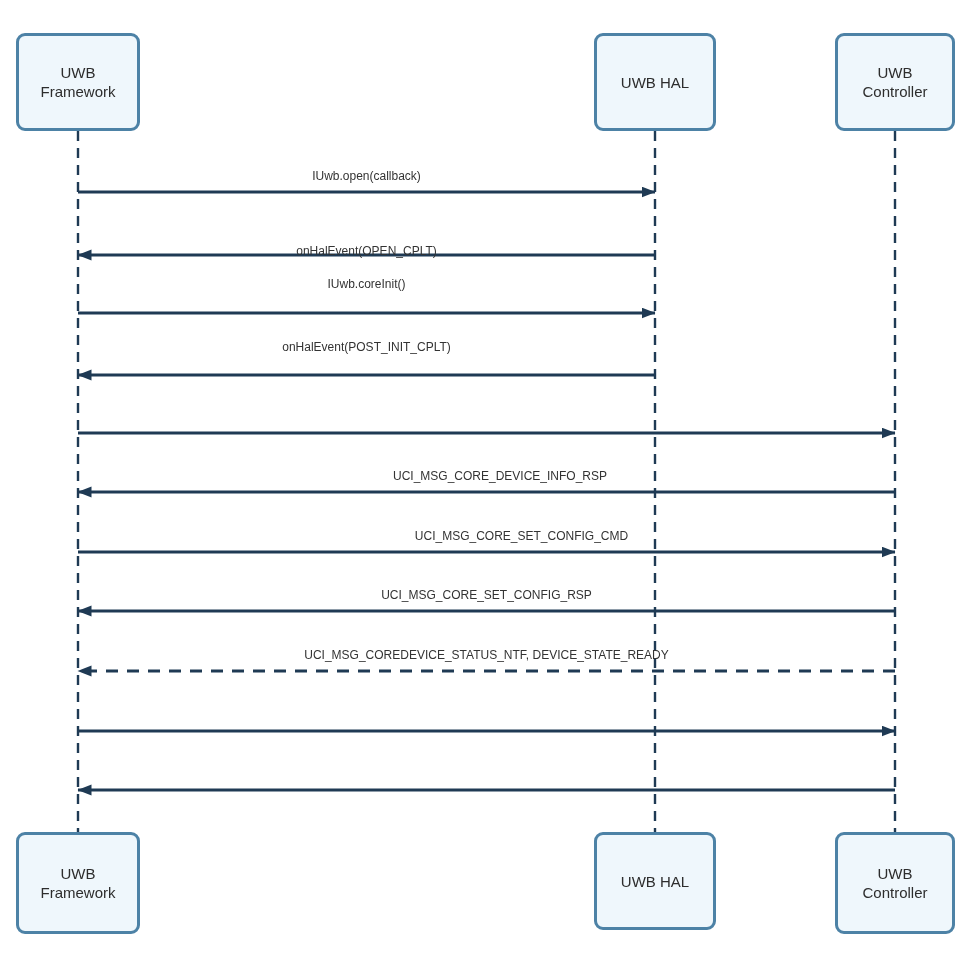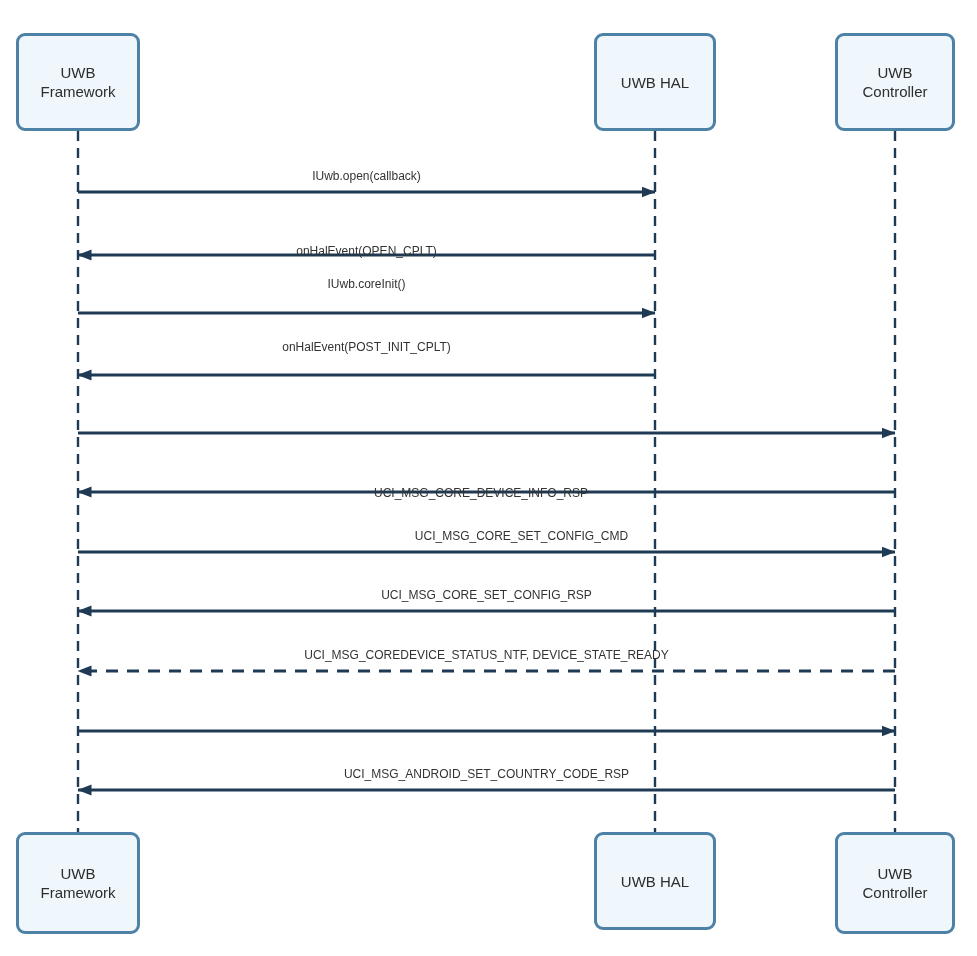--- a/index.html
+++ b/index.html
@@ -109,18 +109,17 @@
     <span class="pbox-label">UWB HAL</span>
   </div>
   <div class="pbox" style="left:835px; top:832px; width:120px; height:102px;">
     <span class="pbox-label">UWB Controller</span>
   </div>
 
 <div class="msg-label" style="left: 366.5px; top: 167px;">IUwb.open(callback)</div>
     <div class="msg-label" style="left: 366.5px; top: 230px; margin-top: 12px;">onHalEvent(OPEN_CPLT)</div>
     <div class="msg-label" style="left: 366.5px; top: 275px;">IUwb.coreInit()</div>
     <div class="msg-label" style="left: 366.5px; top: 338px;">onHalEvent(POST_INIT_CPLT)</div>
-    <div class="msg-label" style="left: 481px; top: 467px; margin-top: 17px;">UCI_MSG_CORE_DEVICE_INFO_RSP</div>
+    <div class="msg-label" style="left: 500px; top: 467px;">UCI_MSG_CORE_DEVICE_INFO_RSP</div>
     <div class="msg-label" style="left: 486.5px; top: 527px; margin-left: 35px;">UCI_MSG_CORE_SET_CONFIG_CMD</div>
     <div class="msg-label" style="left: 486.5px; top: 586px; text-align: center;">UCI_MSG_CORE_SET_CONFIG_RSP</div>
     <div class="msg-label" style="left: 486.5px; top: 646px; text-align: center;">UCI_MSG_COREDEVICE_STATUS_NTF, DEVICE_STATE_READY</div>
-    <div class="msg-label" style="left: 486.5px; top: 765px;">UCI_MSG_ANDROID_SET_COUNTRY_CODE_RSP</div>
   </div>
 
 </body></html>

